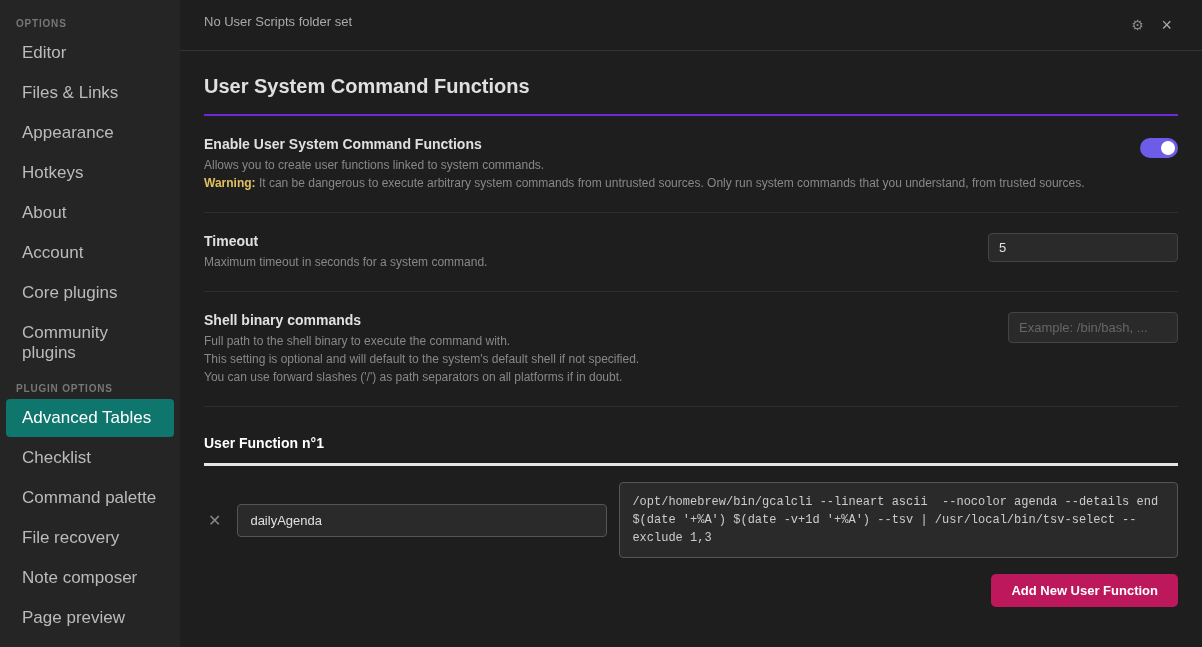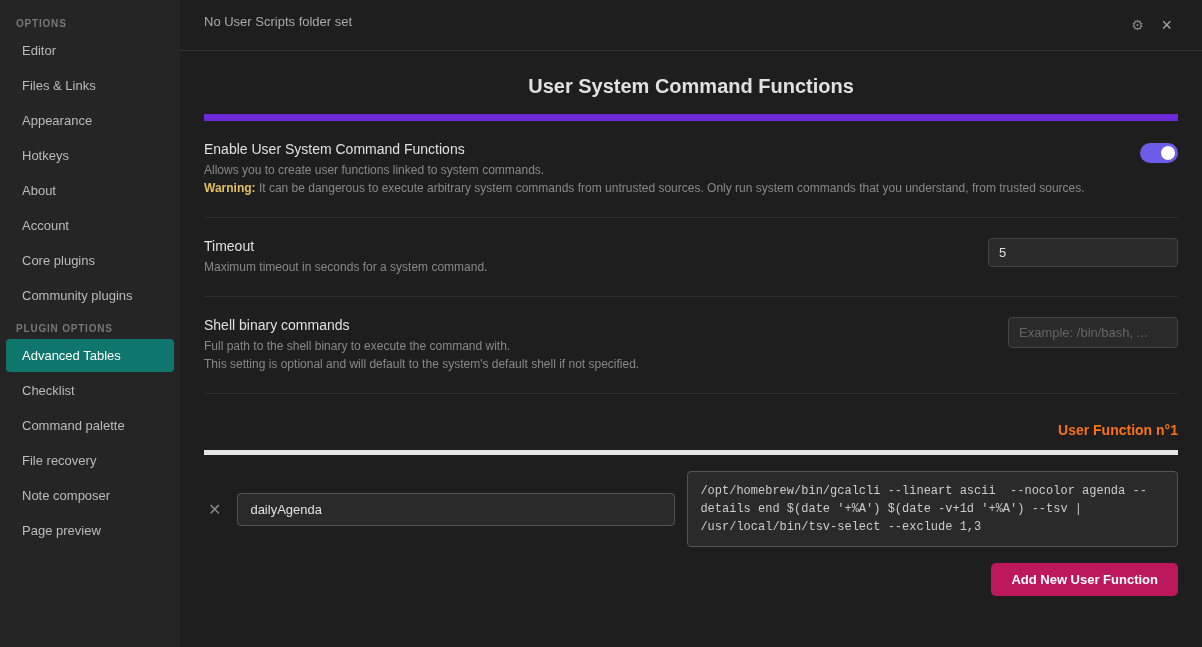--- a/index.html
+++ b/index.html
@@ -26,21 +26,21 @@
     .sidebar-section-label {
       font-size: 10px;
       font-weight: 700;
       letter-spacing: 0.08em;
       color: #777;
       padding: 10px 16px 4px 16px;
       text-transform: uppercase;
     }
     .sidebar-item {
       padding: 9px 16px;
-      font-size: 13px;
+      font-size: 17px;
       color: #bbb;
       cursor: pointer;
       border-radius: 4px;
       margin: 1px 6px;
     }
     .sidebar-item.active {
       background: #0f766e;
       color: #fff;
     }
 
@@ -82,26 +82,25 @@
       height: 20px;
       display: flex;
       align-items: center;
       justify-content: center;
       color: #888;
       font-size: 14px;
     }
 
     
     .page-title {
-      text-align: center;
       font-size: 20px;
       font-weight: 600;
       color: #e0e0e0;
       padding: 24px 0 16px 0;
-      border-bottom: 7px solid #6d28d9;
+      border-bottom: 2px solid #6d28d9;
       margin: 0 24px;
     }
 
     .content-area {
       padding: 0 24px 24px 24px;
     }
 
     
     .section-row {
       display: flex;
@@ -109,21 +108,21 @@
       justify-content: space-between;
       padding: 20px 0;
       border-bottom: 1px solid #2e2e2e;
       gap: 16px;
     }
     .section-text {
       flex: 1;
     }
     .section-title {
       font-size: 14px;
-      font-weight: 400;
+      font-weight: 700;
       color: #e0e0e0;
       margin-bottom: 4px;
     }
     .section-desc {
       font-size: 12px;
       color: #888;
       line-height: 1.5;
     }
     .section-desc .warning-label {
       color: #e0c060;
@@ -180,26 +179,26 @@
       width: 170px;
       outline: none;
     }
     .text-input::placeholder { color: #666; }
 
     
     .function-section {
       margin-top: 16px;
     }
     .function-header {
-      text-align: right;
+      text-align: left;
       font-size: 14px;
       font-weight: 600;
-      color: #f97316;
+      color: #ffffff;
       padding: 12px 0;
-      border-bottom: 5px solid #e5e5e5;
+      border-bottom: 3px solid #e5e5e5;
       margin-bottom: 16px;
     }
 
     .function-row {
       display: flex;
       align-items: center;
       gap: 12px;
       margin-bottom: 16px;
     }
 
@@ -213,21 +212,21 @@
       flex-shrink: 0;
     }
 
     .func-name-input {
       background: #2a2a2a;
       border: 1px solid #555;
       border-radius: 4px;
       color: #e0e0e0;
       font-size: 13px;
       padding: 8px 12px;
-      width: 438px;
+      width: 370px;
       outline: none;
     }
 
     .func-cmd-area {
       flex: 1;
       background: #2a2a2a;
       border: 1px solid #555;
       border-radius: 4px;
       color: #ccc;
       font-size: 12px;
@@ -344,20 +343,21 @@
       </div>
       <input class="number-input" type="number" value="5" style="">
     </div>
 
     <div class="section-row">
       <div class="section-text">
         <div class="section-title">Shell binary commands</div>
         <div class="section-desc">
           <span>Full path to the shell binary to execute the command with.</span><br>
           <span>This setting is optional and will default to the system's default shell if not specified.</span><br>
+          <span>You can use forward slashes ('/') as path separators on all platforms if in doubt.</span>
         </div>
       </div>
       <input class="text-input" type="text" placeholder="Example: /bin/bash, ..." style="">
     </div>
 
     <div class="function-section">
       <div class="function-header">User Function n°1</div>
 
       <div class="function-row">
         <button class="delete-btn">✕</button>

